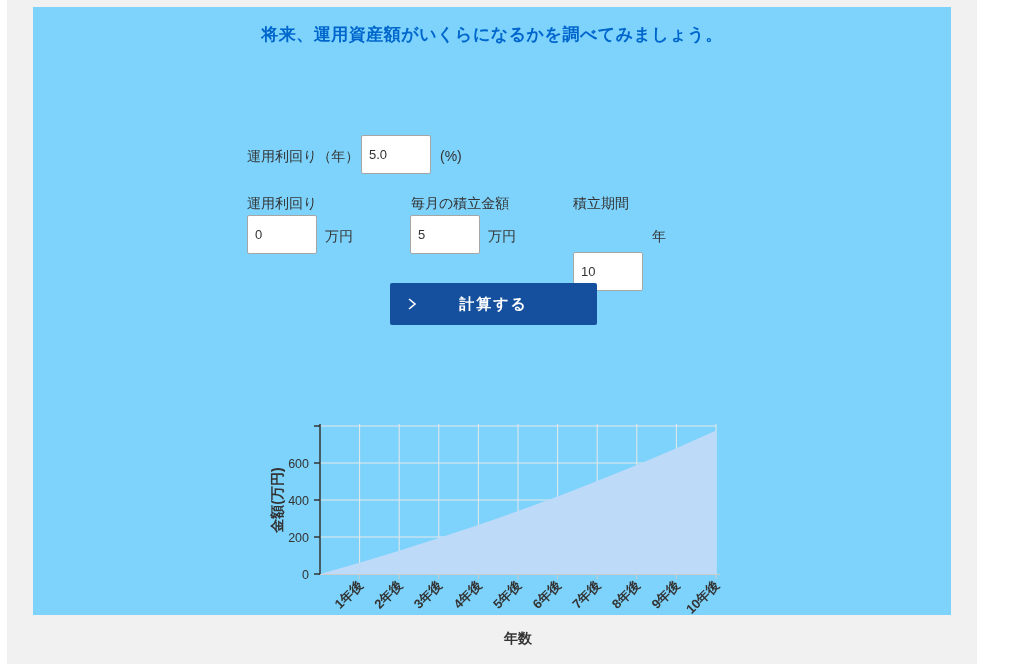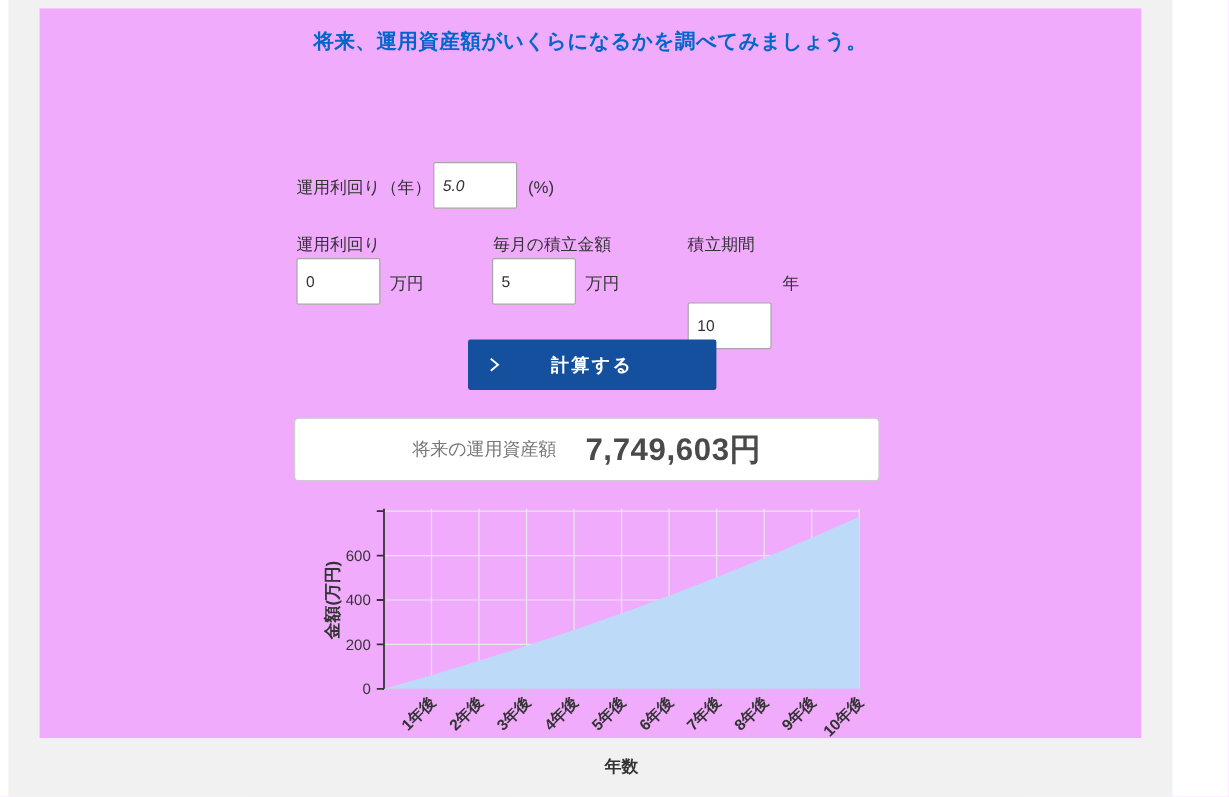--- a/index.html
+++ b/index.html
@@ -5,39 +5,39 @@
   * { box-sizing: border-box; margin: 0; padding: 0; }
   html,body { width:1024px; height:664px; }
   body {
     position: relative;
     font-family: "Liberation Sans", "DejaVu Sans", sans-serif;
     background: #ffffff;
     color: #333;
     overflow: hidden;
   }
   .gray-panel { position:absolute; left:7px; top:0; width:970px; height:664px; background:#f1f1f1; }
-  .card { position:absolute; left:33px; top:7px; width:918px; height:608px; background:#f0abfc; }
+  .card { position:absolute; left:33px; top:7px; width:918px; height:608px; background:#7dd3fc; }
 
   .title {
     position:absolute; top:16px; left:0; width:100%;
     text-align:center; font-size:17px; font-weight:bold; color:#0066cc;
     letter-spacing:0.5px;
   }
   .subtitle { position:absolute; top:59px; left:12px; font-size:14px; color:#333; }
 
   .field-label { position:absolute; font-size:14px; color:#333; white-space:nowrap; }
   .unit-label  { position:absolute; font-size:14px; color:#333; white-space:nowrap; }
 
   input.box {
     position:absolute; width:70px; height:39px;
     border:1px solid #a6a6a6; border-radius:2px; background:#fff;
     font-size:13px; color:#333; padding-left:7px;
     font-family:"Liberation Sans","DejaVu Sans",sans-serif;
   }
-  #yield-input   { left:328px; top:128px;font-style:italic; }
+  #yield-input   { left:328px; top:128px; }
   #initial-input { left:214px; top:208px; }
   #monthly-input { left:377px; top:208px; }
   #period-input  { left:540px; top:208px;margin-top:37px; }
 
   .calc-btn {
     position:absolute; left:357px; top:276px; width:207px; height:42px;
     background:#15509e; color:#fff; border:none; border-radius:2px;
     font-size:15px; font-weight:bold; cursor:pointer;
     font-family:"Liberation Sans","DejaVu Sans",sans-serif;
   }
@@ -83,24 +83,20 @@
 
   <button class="calc-btn" id="calc-btn" style="background: rgb(21, 80, 158);">
     <span class="chev">
       <svg width="10" height="16" viewBox="0 0 10 16">
           <polyline points="2,3 8,8 2,13" fill="none" stroke="#ffffff" stroke-width="1.6"></polyline>
         </svg>
     </span>
     <span class="btn-label">計算する</span>
   </button>
 
-  <div class="result-box">
-    <span class="result-label">将来の運用資産額</span>
-    <span class="result-value">7,749,603円</span>
-  </div>
 
   <svg id="chart" width="530" height="252">
       <line x1="78" y1="127" x2="474" y2="127" stroke="#e8e8e8" stroke-width="1"></line>
       <line x1="78" y1="90" x2="474" y2="90" stroke="#e8e8e8" stroke-width="1"></line>
       <line x1="78" y1="53" x2="474" y2="53" stroke="#e8e8e8" stroke-width="1"></line>
       <line x1="78" y1="16" x2="474" y2="16" stroke="#e8e8e8" stroke-width="1"></line>
       <line x1="117.6" y1="14" x2="117.6" y2="164" stroke="#e8e8e8" stroke-width="1"></line>
       <line x1="157.2" y1="14" x2="157.2" y2="164" stroke="#e8e8e8" stroke-width="1"></line>
       <line x1="196.8" y1="14" x2="196.8" y2="164" stroke="#e8e8e8" stroke-width="1"></line>
       <line x1="236.4" y1="14" x2="236.4" y2="164" stroke="#e8e8e8" stroke-width="1"></line>

